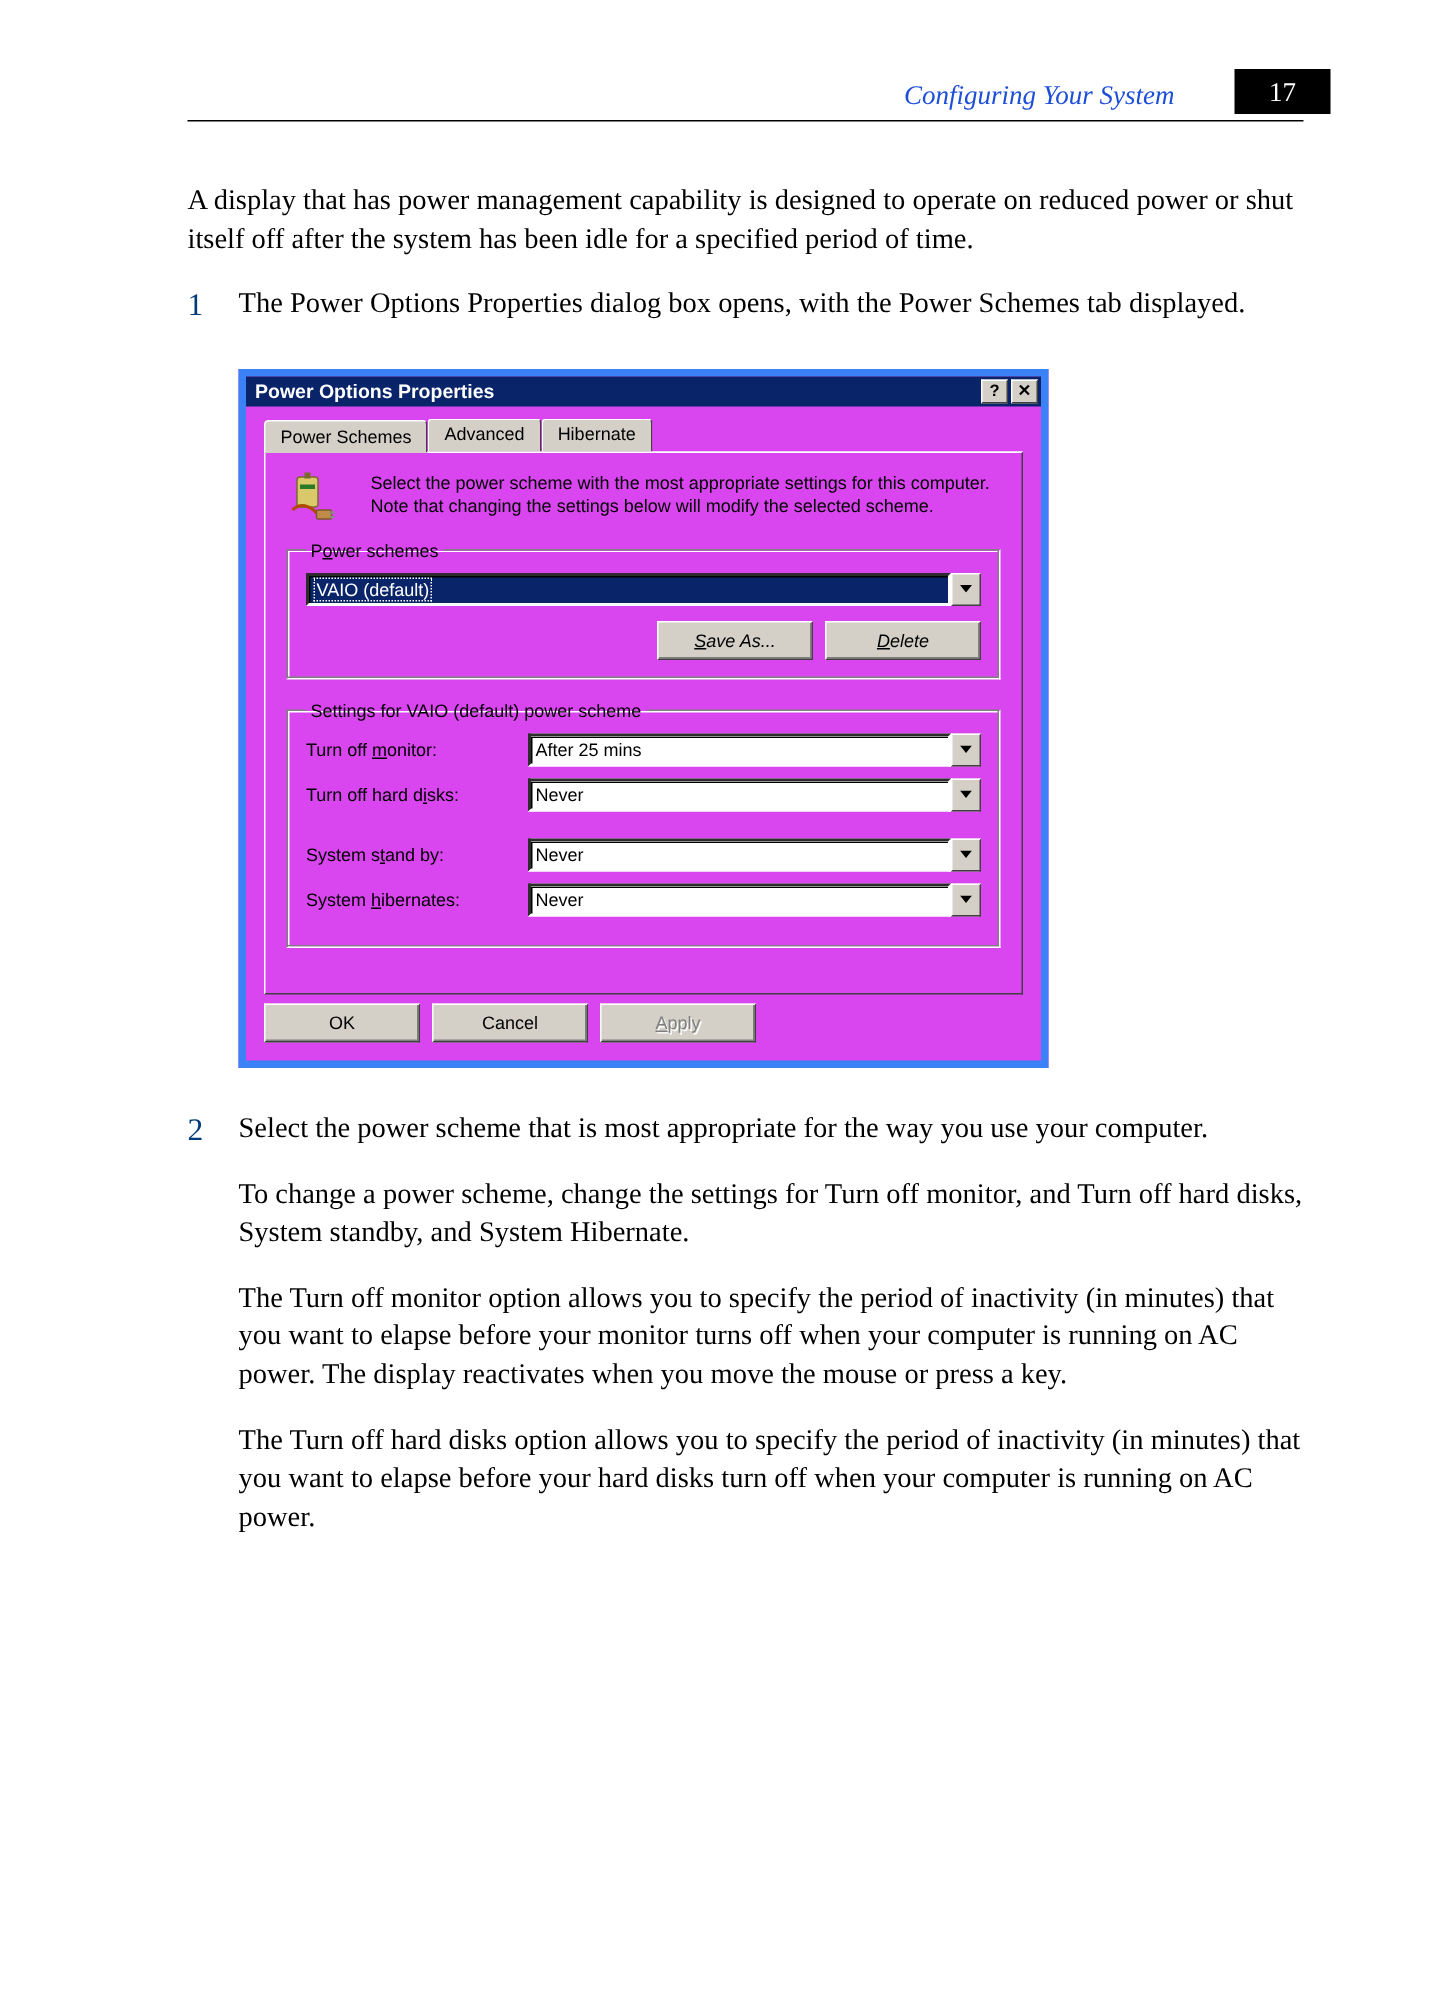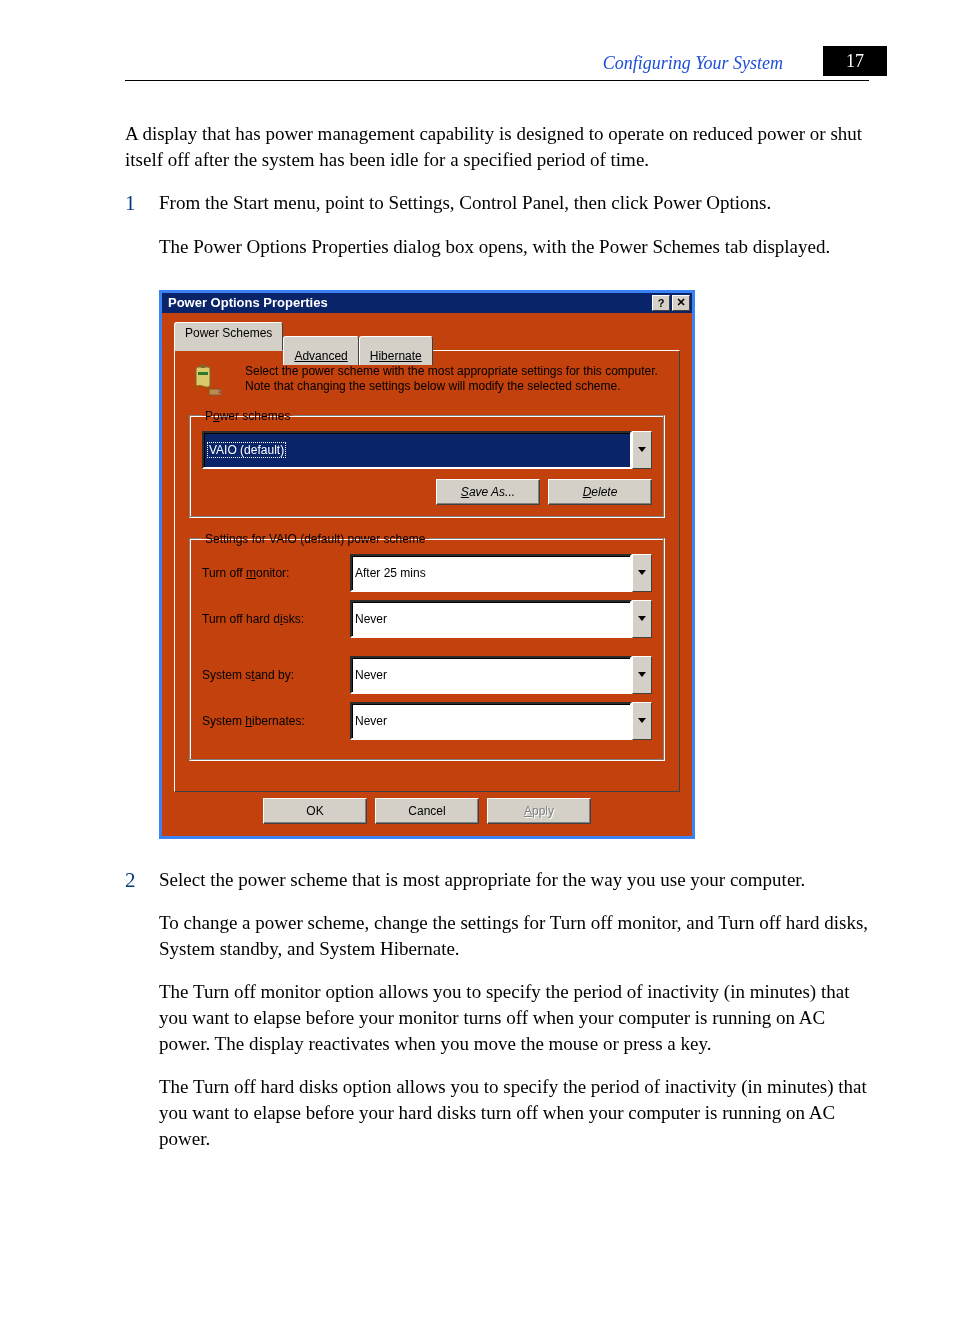--- a/index.html
+++ b/index.html
@@ -74,22 +74,22 @@
     font-size: 19px;
     line-height: 1.35;
     margin: 0 0 18px 0;
     font-family: "Palatino Linotype", Palatino, Georgia, serif;
   }
 
   
   .dialog {
     width: 530px;
     margin: 0 0 28px 34px;
-    border: 3px solid #3b82f6;
-    background: #c2410c;
+    border: 5px solid #3b82f6;
+    background: #d946ef;
     font-family: Tahoma, Arial, sans-serif;
     font-size: 12px;
     color: #000;
   }
   .titlebar {
     background: #0a246a;
     color: #fff;
     display: flex;
     align-items: center;
     justify-content: space-between;
@@ -139,24 +139,23 @@
   }
   .tab.active {
     border-color: #fff #404040 #d4d0c8 #fff;
     background: #d4d0c8;
     z-index: 2;
     border-bottom: 1px solid #d4d0c8;
   }
   .tab:not(.active) {
     border-color: #fff #404040 transparent #fff;
     border-bottom: none;
-    top: 15px;
-    padding-top: 12px;
+    top: 0;
+    padding-top: 2px;
     padding-bottom: 2px;
-    text-decoration: underline;
   }
   .tab-panel {
     border: 1px solid #fff;
     border-right-color: #404040;
     border-bottom-color: #404040;
     padding: 12px 14px 16px 14px;
     margin-top: -1px;
   }
   .info-row {
     display: flex;
@@ -184,21 +183,21 @@
     padding: 8px 12px 12px 12px;
     margin: 0 0 14px 0;
   }
   fieldset.win legend {
     font-size: 12px;
     padding: 0 3px;
   }
   .combo {
     display: flex;
     width: 100%;
-    height: 38px;
+    height: 22px;
   }
   .combo-field {
     flex: 1;
     background: #fff;
     border: 2px inset #d4d0c8;
     border-top-color: #808080;
     border-left-color: #808080;
     border-right-color: #fff;
     border-bottom-color: #fff;
     box-shadow: inset 1px 1px 0 #000;
@@ -260,21 +259,21 @@
   .setting-label {
     width: 148px;
     font-size: 12px;
   }
   .setting-combo {
     flex: 1;
   }
   .setting-gap { height: 10px; }
   .dialog-footer {
     display: flex;
-    justify-content: center;
+    justify-content: flex-start;
     gap: 8px;
     padding-top: 6px;
   }
   .u { text-decoration: underline; }
 </style>
 </head>
 <body>
 
 <div class="page">
 
@@ -282,21 +281,20 @@
     <span class="header-label">Configuring Your System</span>
     <span class="page-num-box">17</span>
   </div>
 
 
   <p class="body">A display that has power management capability is designed to operate on reduced power or shut itself off after the system has been idle for a specified period of time.</p>
 
   <div class="step">
     <div class="step-num">1</div>
     <div class="step-body">
-      <p>From the Start menu, point to Settings, Control Panel, then click Power Options.</p>
       <p>The Power Options Properties dialog box opens, with the Power Schemes tab displayed.</p>
     </div>
   </div>
 
   <div class="dialog">
     <div class="titlebar">
       <span>Power Options Properties</span>
       <div class="titlebar-buttons">
         <div class="tb-btn">
           <span>?</span>

